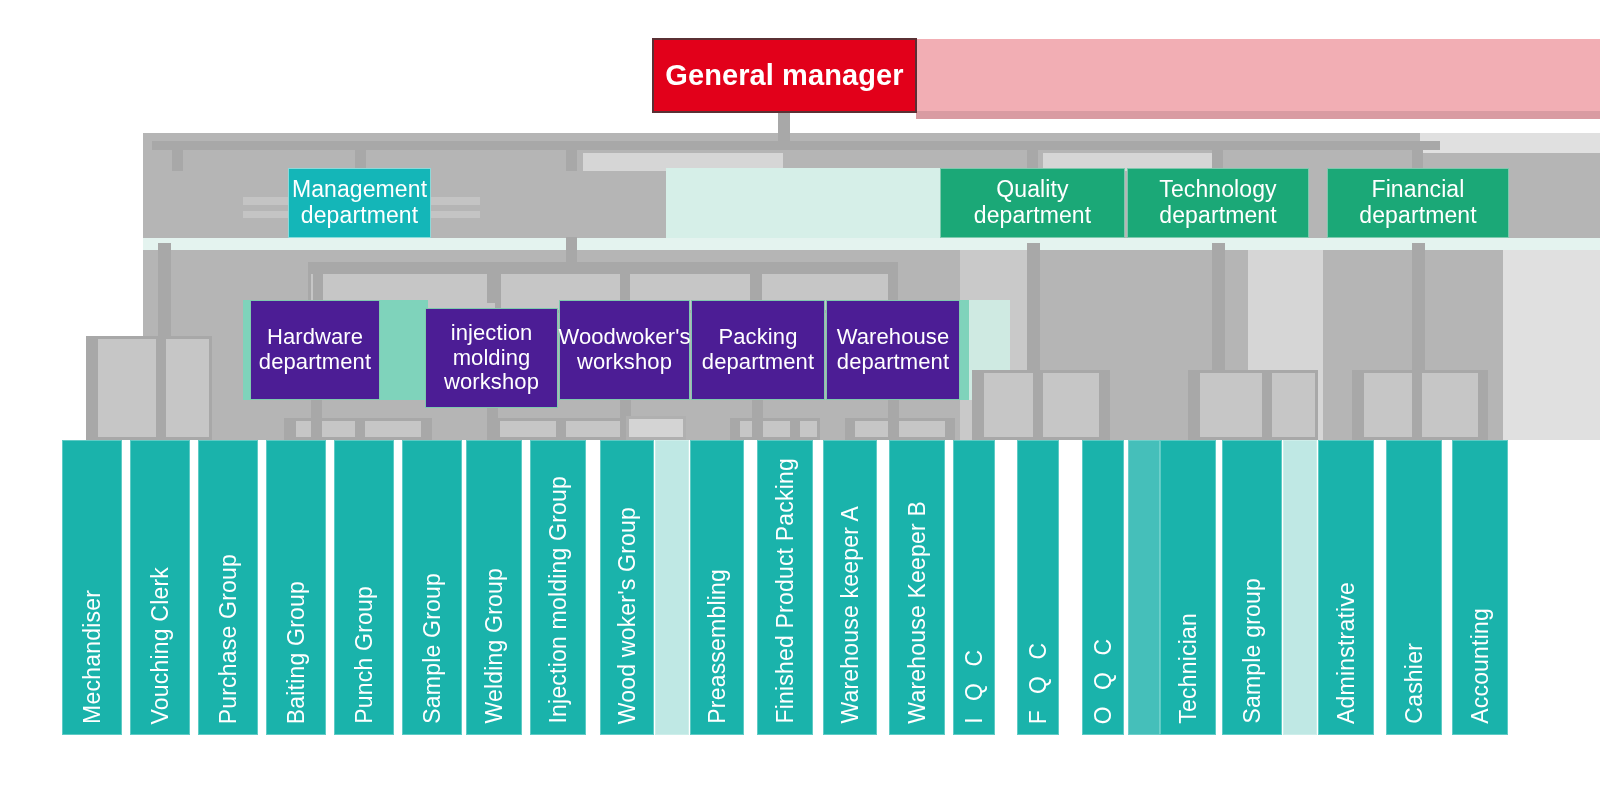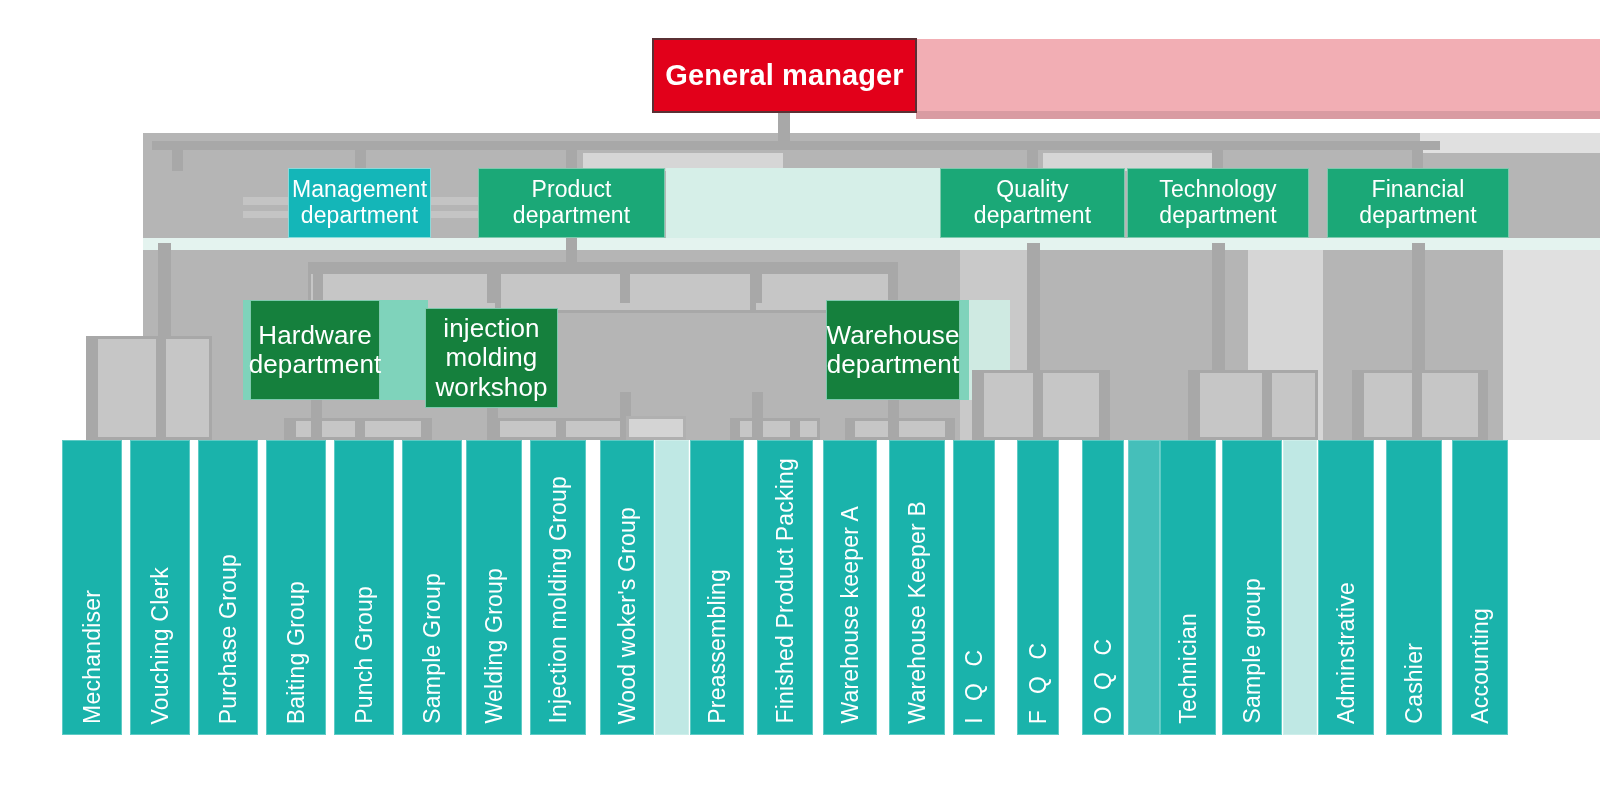--- a/index.html
+++ b/index.html
@@ -63,23 +63,23 @@
     font-size: 23px;
     font-weight: 400;
   }
   .node-dept-alt {
     background: #14b6b8;
     border: 1px solid #8adada;
     font-size: 23px;
     font-weight: 400;
   }
   .node-sub {
-    background: #15803d;
+    background: #4c1d95;
     border: 1px solid #7fc9ae;
-    font-size: 26px;
+    font-size: 22px;
     font-weight: 400;
   }
   .node-mint-block { position: absolute; background: #7fd3bb; }
 
   
   .leaf {
     position: absolute;
     background: #1ab3ab;
     border: 1px solid #5fcbc5;
     display: flex;
@@ -199,27 +199,28 @@
   <div class="conn" style="left:1412px; top:370px; width:10px; height:70px;"></div>
   <div class="conn" style="left:1478px; top:370px; width:10px; height:70px;"></div>
 
   <div class="node-mint-block" style="left:243px; top:300px; width:12px; height:100px;"></div>
   <div class="node-mint-block" style="left:380px; top:300px; width:48px; height:100px;"></div>
   <div class="node-mint-block" style="left:957px; top:300px; width:12px; height:100px;"></div>
 
   <div class="node node-top" style="left:652px; top:38px; width:265px; height:75px;">General manager</div>
 
   <div class="node node-dept-alt" style="left:288px;  top:168px; width:143px; height:70px;">Management department</div>
-  <div class="node node-dept" style="left:478px;  top:168px; width:187px; height:70px;">Product department</div>
   <div class="node node-dept" style="left:940px;  top:168px; width:185px; height:70px;">Quality department</div>
   <div class="node node-dept" style="left:1127px; top:168px; width:182px; height:70px;">Technology department</div>
   <div class="node node-dept" style="left:1327px; top:168px; width:182px; height:70px;">Financial department</div>
 
   <div class="node node-sub" style="left:250px; top:300px; width:130px; height:100px;">Hardware department</div>
   <div class="node node-sub" style="left:425px; top:308px; width:133px; height:100px;">injection molding workshop</div>
+  <div class="node node-sub" style="left:559px; top:300px; width:131px; height:100px;">Woodwoker's workshop</div>
+  <div class="node node-sub" style="left:691px; top:300px; width:134px; height:100px;">Packing department</div>
   <div class="node node-sub" style="left:826px; top:300px; width:134px; height:100px;">Warehouse department</div>
 
   <div id="leaf-layer">
       <div class="leaf" style="left: 62px; top: 440px; width: 60px; height: 295px;">
         <span class="leaf-label">Mechandiser</span>
       </div>
       <div class="leaf" style="left: 130px; top: 440px; width: 60px; height: 295px;">
         <span class="leaf-label">Vouching Clerk</span>
       </div>
       <div class="leaf" style="left: 198px; top: 440px; width: 60px; height: 295px;">

